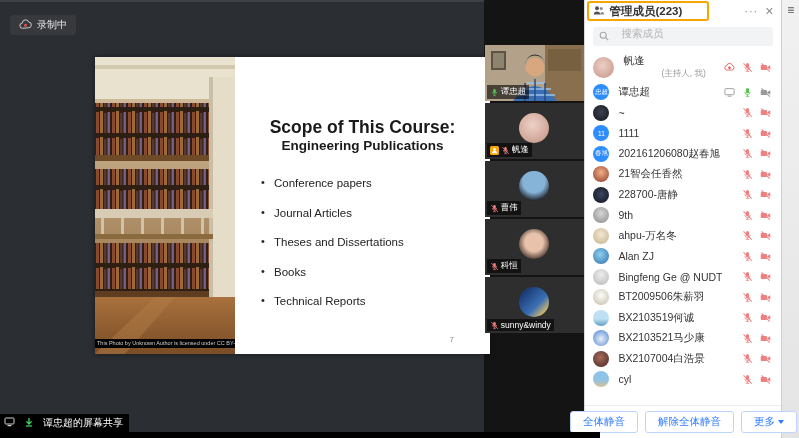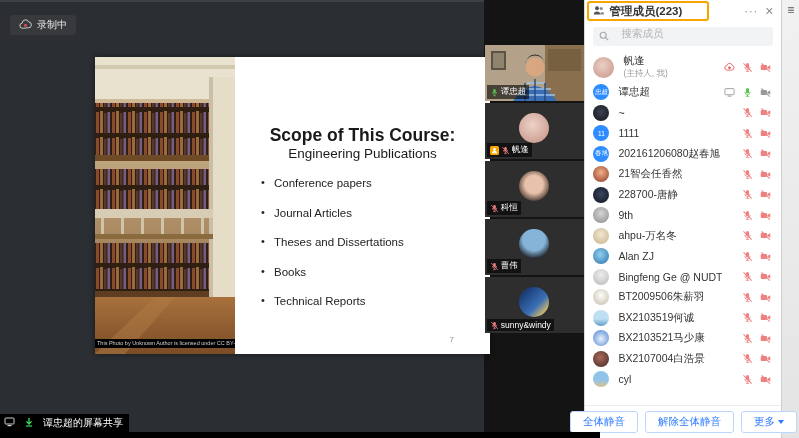--- a/index.html
+++ b/index.html
@@ -9,24 +9,24 @@
 
   
   .main { position:relative; width:497px; height:438px; background:#2b2e32; border-top:2px solid #3d4044; }
   .rec-pill { position:absolute; left:10px; top:13px; display:flex; align-items:center; gap:5px;
     background:#37393d; border-radius:3px; padding:3px 9px; color:#e8e8e8; font-size:10px; }
   .slide { position:absolute; left:95px; top:55px; width:395px; height:297px; background:#ffffff;
     box-shadow:0 0 6px rgba(0,0,0,.45); }
   .slide-photo { position:absolute; left:0; top:0; width:140px; height:297px; overflow:hidden; }
   .photo-caption { position:absolute; left:0; bottom:6px; width:100%; background:#000; color:#cfcfcf;
     font-size:5.5px; line-height:9px; padding:0 2px; white-space:nowrap; overflow:hidden; }
-  .slide-content { position:absolute; left:140px; top:12px; width:255px; height:297px; }
+  .slide-content { position:absolute; left:140px; top:4px; width:255px; height:297px; }
   .slide-title { margin-top:56px; text-align:center; font-size:17.5px; font-weight:bold; color:#1a1a1a; }
-  .slide-subtitle { text-align:center; font-size:13.5px; font-weight:normal; color:#1a1a1a; }
-  .bullets { margin-top:16px; margin-left:26px; list-style:none; }
+  .slide-subtitle { text-align:center; font-size:13.5px; font-weight:bold; color:#1a1a1a; }
+  .bullets { margin-top:24px; margin-left:26px; list-style:none; }
   .bullets li { font-size:11.5px; color:#222; margin-bottom:17.5px; position:relative; padding-left:13px; }
   .bullets li::before { content:"•"; position:absolute; left:0; top:-1px; font-size:11px; color:#222; }
   .page-num { position:absolute; right:36px; bottom:10px; font-size:8px; color:#909090; }
   .share-banner { position:absolute; left:0; bottom:6px; display:flex; align-items:center; gap:10px;
     background:#000; padding:2px 6px 2px 4px; color:#fff; font-size:10px; }
   .bottom-black { position:absolute; left:0; bottom:0; width:600px; height:6px; background:#000; z-index:5; }
 
   
   .filmstrip { width:103px; height:438px; background:#141414; padding-top:45px; display:flex;
     flex-direction:column; gap:2px; align-items:center; }
@@ -55,21 +55,21 @@
     color:#333; font-family:inherit; }
   .search-wrap input::placeholder { color:#b3b3b3; }
   .member-list { flex:1; overflow:hidden; display:flex; flex-direction:column; padding-top:2px; }
   .member-row { display:flex; align-items:center; padding:0 10px 0 8px; height:20.5px; flex:0 0 20.5px; }
   .member-row.tall { height:30px; flex:0 0 30px; }
   .m-avatar { width:16px; height:16px; border-radius:50%; flex:0 0 16px; display:flex; align-items:center;
     justify-content:center; color:#fff; font-size:6.5px; overflow:hidden; }
   .member-row.tall .m-avatar { width:21px; height:21px; flex:0 0 21px; }
   .m-texts { margin-left:9px; overflow:hidden; }
   .m-name { font-size:10.5px; color:#333; white-space:nowrap; overflow:hidden; max-width:105px; }
-  .m-sub { font-size:8.5px; color:#9a9a9a; white-space:nowrap; }
+  .m-sub { font-size:8.5px; color:#9a9a9a; white-space:nowrap;margin-left:38px; }
   .m-icons { margin-left:auto; display:flex; align-items:center; gap:7px; }
   .m-icons svg { display:block; }
   .panel-footer { flex:0 0 33px; border-top:1px solid #ececec; display:flex; align-items:center;
     justify-content:center; gap:7px; }
   .pf-btn { background:#fff; border:1px solid #bcd6ff; border-radius:3px; color:#2d7bff; font-size:10.5px;
     padding:3px 12px; cursor:pointer; font-family:inherit; white-space:nowrap; display:flex; align-items:center; gap:3px; }
   .caret-down { width:0; height:0; border-left:3.5px solid transparent; border-right:3.5px solid transparent;
     border-top:4px solid #2d7bff; display:inline-block; }
 
   
@@ -203,43 +203,43 @@
             <path d="M6 1.2a1.7 1.7 0 0 1 1.7 1.7v2.3a1.7 1.7 0 1 1-3.4 0V2.9A1.7 1.7 0 0 1 6 1.2z" fill="#ef8080"></path>
             <path d="M3.1 5.3a2.9 2.9 0 0 0 5.8 0" fill="none" stroke="#ef8080" stroke-width=".9"></path>
             <line x1="6" y1="8.2" x2="6" y2="10" stroke="#ef8080" stroke-width=".9"></line>
             <line x1="4.2" y1="10.2" x2="7.8" y2="10.2" stroke="#ef8080" stroke-width=".9"></line>
             <line x1="1.6" y1="1.4" x2="10.6" y2="10.6" stroke="#ef8080" stroke-width="1.1"></line>
           </svg>
           <span>帆逢</span>
         </div>
       </div>
       <div class="tile">
+        <div class="avatar-circle" style="background:radial-gradient(circle at 50% 35%, #86b4d9 45%, #23262e 78%)"></div>
+        <div class="tile-label">
+          <svg width="9" height="9" viewBox="0 0 12 12">
+            <path d="M6 1.2a1.7 1.7 0 0 1 1.7 1.7v2.3a1.7 1.7 0 1 1-3.4 0V2.9A1.7 1.7 0 0 1 6 1.2z" fill="#ef8080"></path>
+            <path d="M3.1 5.3a2.9 2.9 0 0 0 5.8 0" fill="none" stroke="#ef8080" stroke-width=".9"></path>
+            <line x1="6" y1="8.2" x2="6" y2="10" stroke="#ef8080" stroke-width=".9"></line>
+            <line x1="4.2" y1="10.2" x2="7.8" y2="10.2" stroke="#ef8080" stroke-width=".9"></line>
+            <line x1="1.6" y1="1.4" x2="10.6" y2="10.6" stroke="#ef8080" stroke-width="1.1"></line>
+          </svg>
+          <span>曹伟</span>
+        </div>
+      </div>
+      <div class="tile">
         <div class="avatar-circle" style="background:radial-gradient(circle at 50% 45%, #e8c2ab 40%, #402f28 80%)"></div>
         <div class="tile-label">
           <svg width="9" height="9" viewBox="0 0 12 12">
             <path d="M6 1.2a1.7 1.7 0 0 1 1.7 1.7v2.3a1.7 1.7 0 1 1-3.4 0V2.9A1.7 1.7 0 0 1 6 1.2z" fill="#ef8080"></path>
             <path d="M3.1 5.3a2.9 2.9 0 0 0 5.8 0" fill="none" stroke="#ef8080" stroke-width=".9"></path>
             <line x1="6" y1="8.2" x2="6" y2="10" stroke="#ef8080" stroke-width=".9"></line>
             <line x1="4.2" y1="10.2" x2="7.8" y2="10.2" stroke="#ef8080" stroke-width=".9"></line>
             <line x1="1.6" y1="1.4" x2="10.6" y2="10.6" stroke="#ef8080" stroke-width="1.1"></line>
           </svg>
           <span>科恒</span>
-        </div>
-      </div>
-      <div class="tile">
-        <div class="avatar-circle" style="background:radial-gradient(circle at 50% 35%, #86b4d9 45%, #23262e 78%)"></div>
-        <div class="tile-label">
-          <svg width="9" height="9" viewBox="0 0 12 12">
-            <path d="M6 1.2a1.7 1.7 0 0 1 1.7 1.7v2.3a1.7 1.7 0 1 1-3.4 0V2.9A1.7 1.7 0 0 1 6 1.2z" fill="#ef8080"></path>
-            <path d="M3.1 5.3a2.9 2.9 0 0 0 5.8 0" fill="none" stroke="#ef8080" stroke-width=".9"></path>
-            <line x1="6" y1="8.2" x2="6" y2="10" stroke="#ef8080" stroke-width=".9"></line>
-            <line x1="4.2" y1="10.2" x2="7.8" y2="10.2" stroke="#ef8080" stroke-width=".9"></line>
-            <line x1="1.6" y1="1.4" x2="10.6" y2="10.6" stroke="#ef8080" stroke-width="1.1"></line>
-          </svg>
-          <span>曹伟</span>
         </div>
       </div>
       <div class="tile">
         <div class="avatar-circle" style="background:linear-gradient(135deg, #1c3f7a 20%, #3a6fb5 60%, #f0c75e 90%)"></div>
         <div class="tile-label">
           <svg width="9" height="9" viewBox="0 0 12 12">
             <path d="M6 1.2a1.7 1.7 0 0 1 1.7 1.7v2.3a1.7 1.7 0 1 1-3.4 0V2.9A1.7 1.7 0 0 1 6 1.2z" fill="#ef8080"></path>
             <path d="M3.1 5.3a2.9 2.9 0 0 0 5.8 0" fill="none" stroke="#ef8080" stroke-width=".9"></path>
             <line x1="6" y1="8.2" x2="6" y2="10" stroke="#ef8080" stroke-width=".9"></line>
             <line x1="4.2" y1="10.2" x2="7.8" y2="10.2" stroke="#ef8080" stroke-width=".9"></line>

